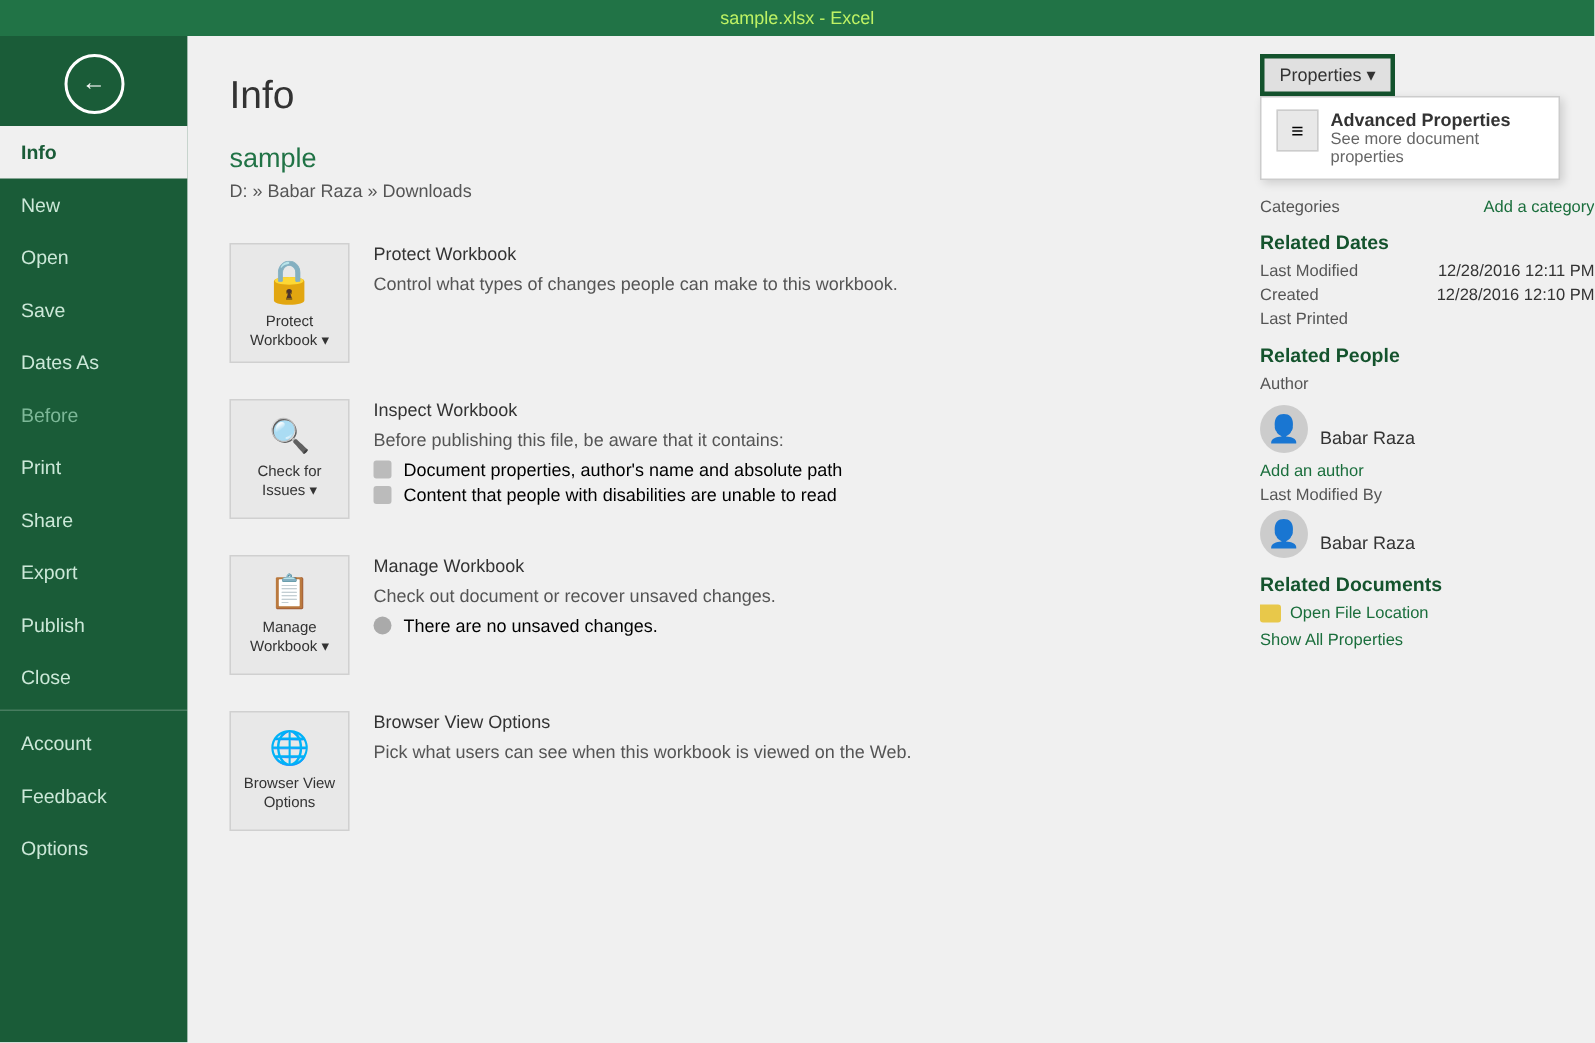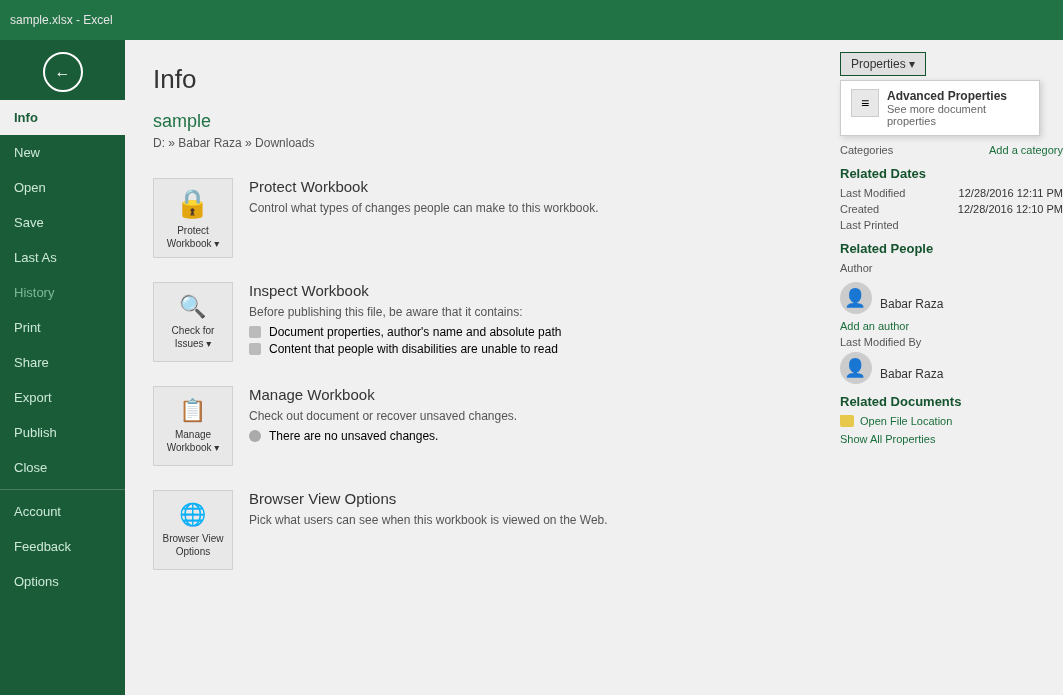--- a/index.html
+++ b/index.html
@@ -1,27 +1,27 @@
 <!DOCTYPE html>
 <html><head>
   <meta charset="utf-8">
   <style>
     * { margin: 0; padding: 0; box-sizing: border-box; }
     body { font-family: 'Segoe UI', Arial, sans-serif; background: #f0f0f0; width: 1063px; height: 695px; overflow: hidden; display: flex; flex-direction: column; }
 
     .title-bar {
       background: #217346;
-      color: #e5e5e5;
+      color: #bef264;
       font-size: 12px;
       text-align: right;
       padding: 4px 10px;
-      height: 40px;
-      display: flex;
-      align-items: center;
-      justify-content: flex-start;
+      height: 24px;
+      display: flex;
+      align-items: center;
+      justify-content: center;
     }
 
     .main-layout {
       display: flex;
       flex: 1;
       overflow: hidden;
     }
 
     
     .sidebar {
@@ -127,21 +127,21 @@
       font-size: 10px;
       color: #333;
       line-height: 1.3;
     }
 
     .section-content {
       flex: 1;
     }
 
     .section-title {
-      font-size: 15px;
+      font-size: 12px;
       font-weight: 400;
       color: #333;
       margin-bottom: 6px;
     }
 
     .section-desc {
       font-size: 12px;
       color: #555;
       margin-bottom: 6px;
     }
@@ -167,21 +167,21 @@
     
     .right-panel {
       width: 235px;
       background: #f0f0f0;
       padding: 8px 0 8px 12px;
       flex-shrink: 0;
     }
 
     .properties-button {
       background: #e0e0e0;
-      border: 1px solid #14532d;
+      border: 3px solid #14532d;
       padding: 4px 10px;
       font-size: 12px;
       cursor: pointer;
       color: #333;
       display: flex;
       align-items: center;
       gap: 4px;
       margin-bottom: 8px;
       position: relative;
     }
@@ -311,22 +311,22 @@
 </div>
 
 <div class="main-layout">
 
   <div class="sidebar">
     <button class="back-button">←</button>
     <div class="sidebar-item active">Info</div>
     <div class="sidebar-item">New</div>
     <div class="sidebar-item">Open</div>
     <div class="sidebar-item">Save</div>
-    <div class="sidebar-item">Last As</div>
-    <div class="sidebar-item disabled">History</div>
+    <div class="sidebar-item">Dates As</div>
+    <div class="sidebar-item disabled">Before</div>
     <div class="sidebar-item">Print</div>
     <div class="sidebar-item">Share</div>
     <div class="sidebar-item">Export</div>
     <div class="sidebar-item">Publish</div>
     <div class="sidebar-item">Close</div>
     <div class="sidebar-divider"></div>
     <div class="sidebar-item">Account</div>
     <div class="sidebar-item">Feedback</div>
     <div class="sidebar-item">Options</div>
   </div>

